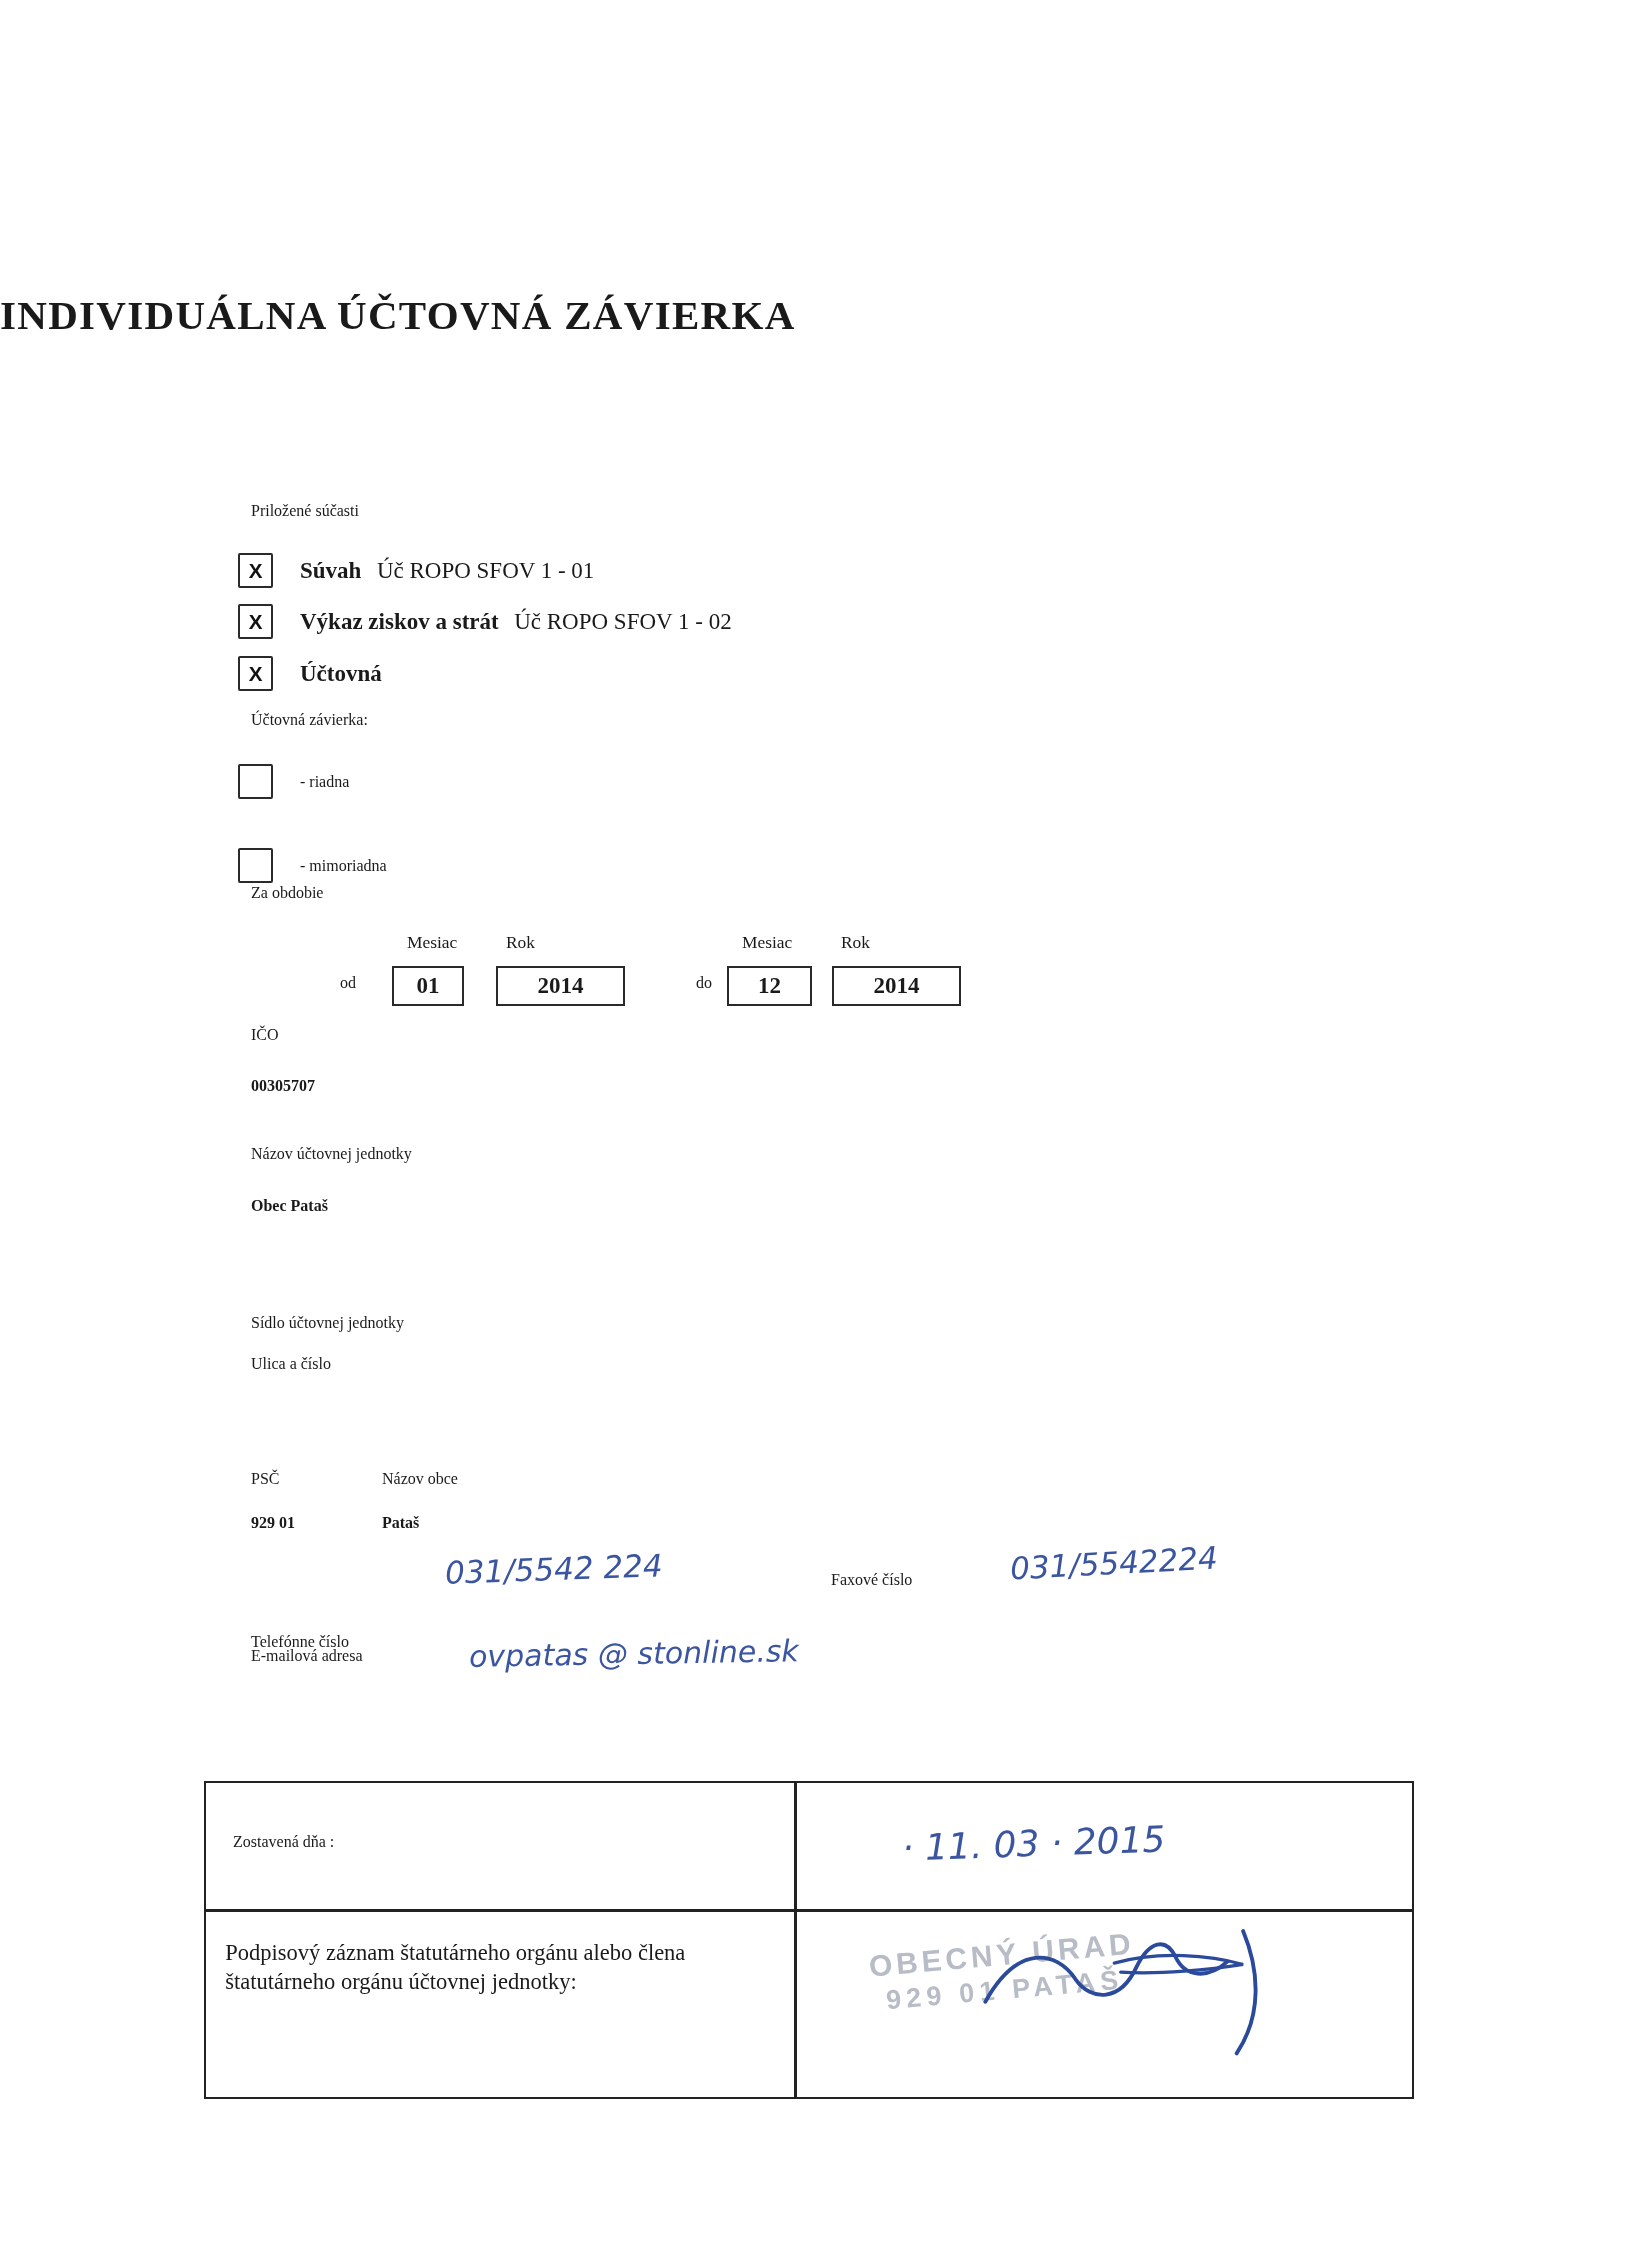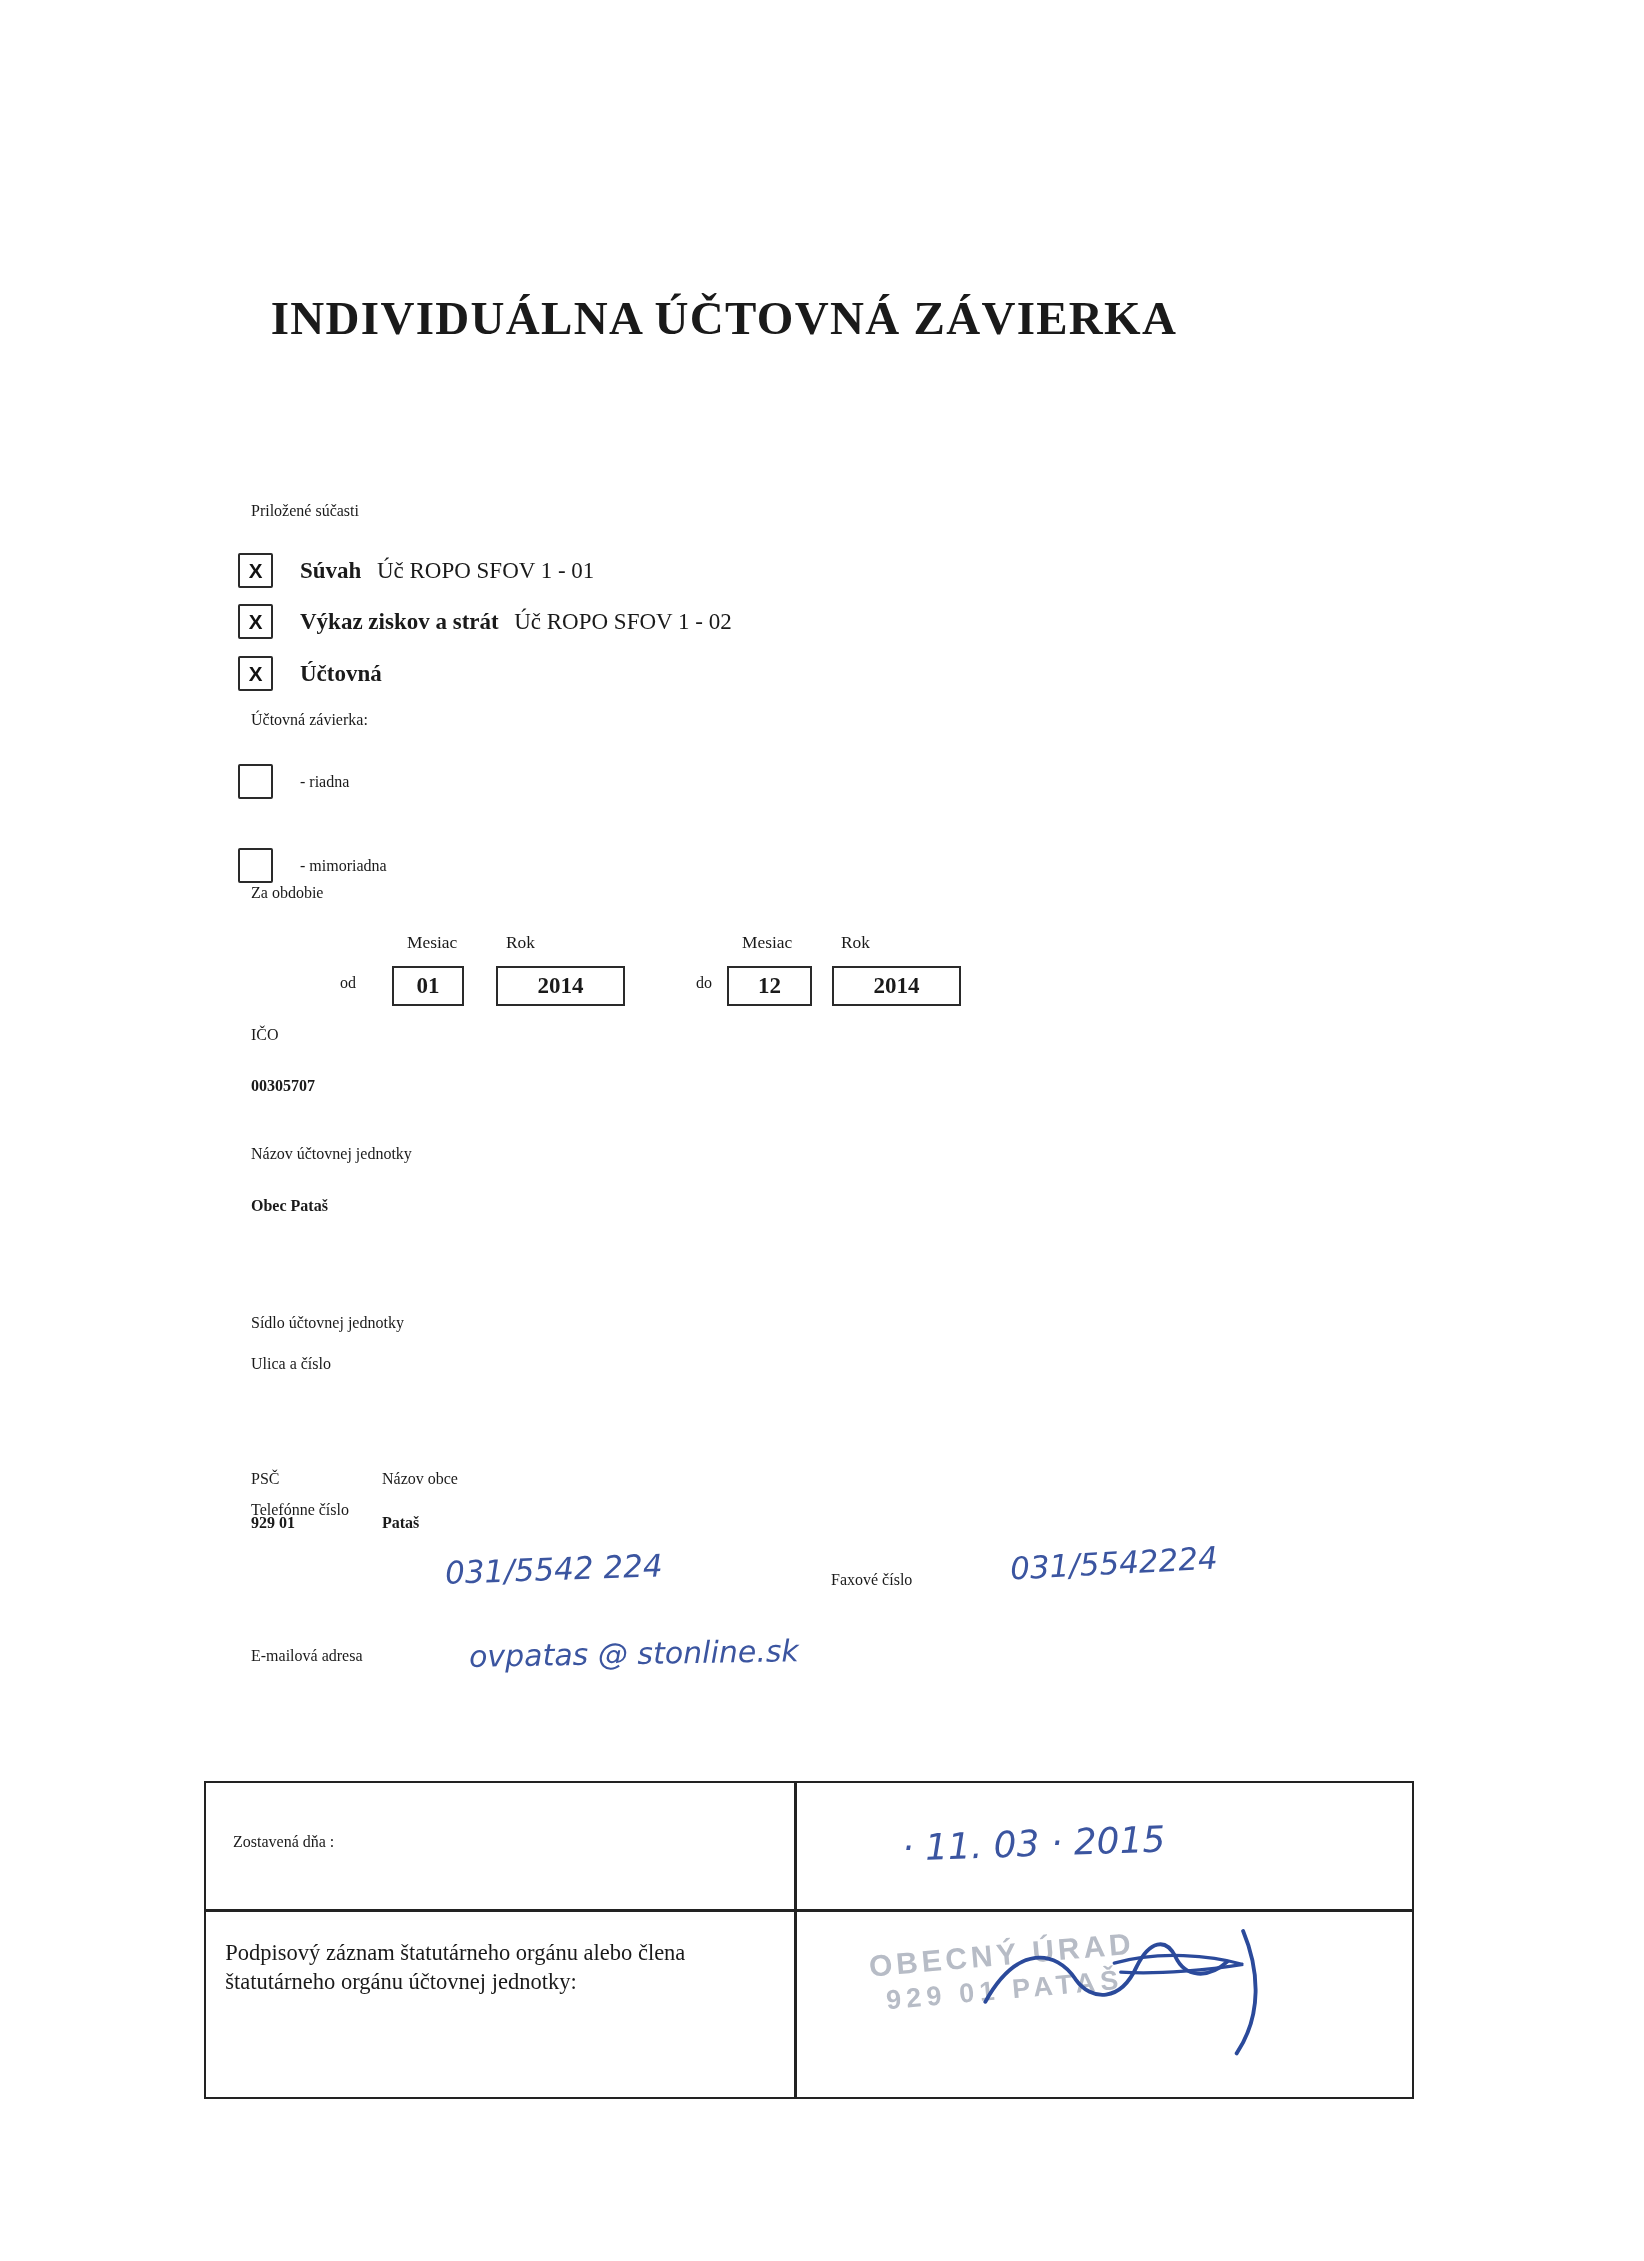--- a/index.html
+++ b/index.html
@@ -6,22 +6,22 @@
   .page{
     position:relative;
     width:1644px;height:2261px;
     background:#ffffff;
     font-family:"Liberation Serif", serif;
     color:#1a1a1a;
     overflow:hidden;
   }
   .abs{position:absolute;}
   .title{
-    width:1448px;text-align:center;
-    font-size:47px;letter-spacing:1.3px;font-weight:600;
+    width:1448px;
+    font-size:41px;letter-spacing:1.3px;font-weight:600;
   }
   .subtitle{
     width:1644px;text-align:center;font-size:26px;
   }
   .subtitle .sp{display:inline-block;margin-right:22px;}
   .label{font-size:16px;}
   .bold{font-weight:bold;}
   .cb{
     width:35px;height:35px;border:2.6px solid #2a2a2a;border-radius:1.9px;
     display:flex;align-items:center;justify-content:center;
@@ -111,21 +111,21 @@
   <div class="abs label bold" style="top:1197px;left:251px;">Obec Pataš</div>
 
   <div class="abs label" style="top:1314px;left:251px;">Sídlo účtovnej jednotky</div>
   <div class="abs label" style="top:1355px;left:251px;">Ulica a číslo</div>
 
   <div class="abs label" style="top:1470px;left:251px;">PSČ</div>
   <div class="abs label" style="top:1470px;left:382px;">Názov obce</div>
   <div class="abs label bold" style="top:1514px;left:251px;">929 01</div>
   <div class="abs label bold" style="top:1514px;left:382px;">Pataš</div>
 
-  <div class="abs label" style="top:1501px;left:251px;">Telefónne číslo</div>
+  <div class="abs label" style="top:1633px;left:251px;">Telefónne číslo</div>
   <div class="abs hand" style="top:1551px;left:445px;font-size:31px;transform:rotate(-2deg);">031/5542 224</div>
   <div class="abs label" style="top:1571px;left:831px;">Faxové číslo</div>
   <div class="abs hand" style="top:1545px;left:1010px;font-size:31px;transform:rotate(-3deg);">031/5542224</div>
 
   <div class="abs label" style="top:1647px;left:251px;">E-mailová adresa</div>
   <div class="abs hand" style="top:1636px;left:469px;font-size:30px;transform:rotate(-1deg);">ovpatas @ stonline.sk</div>
 
   <div class="abs table" style="top:1781px;left:204px;width:1210px;height:318px;">
     <div class="hline" style="top:126px;"></div>
     <div class="vline" style="left:588px;"></div>

